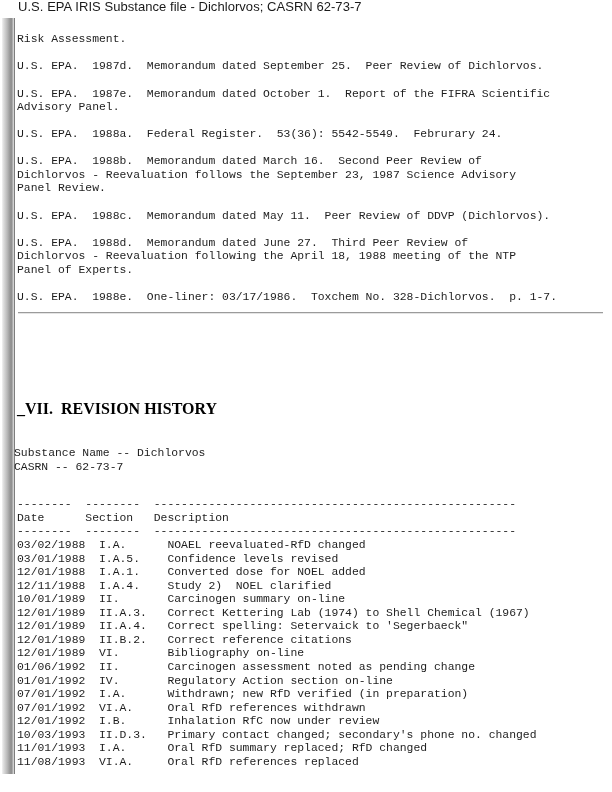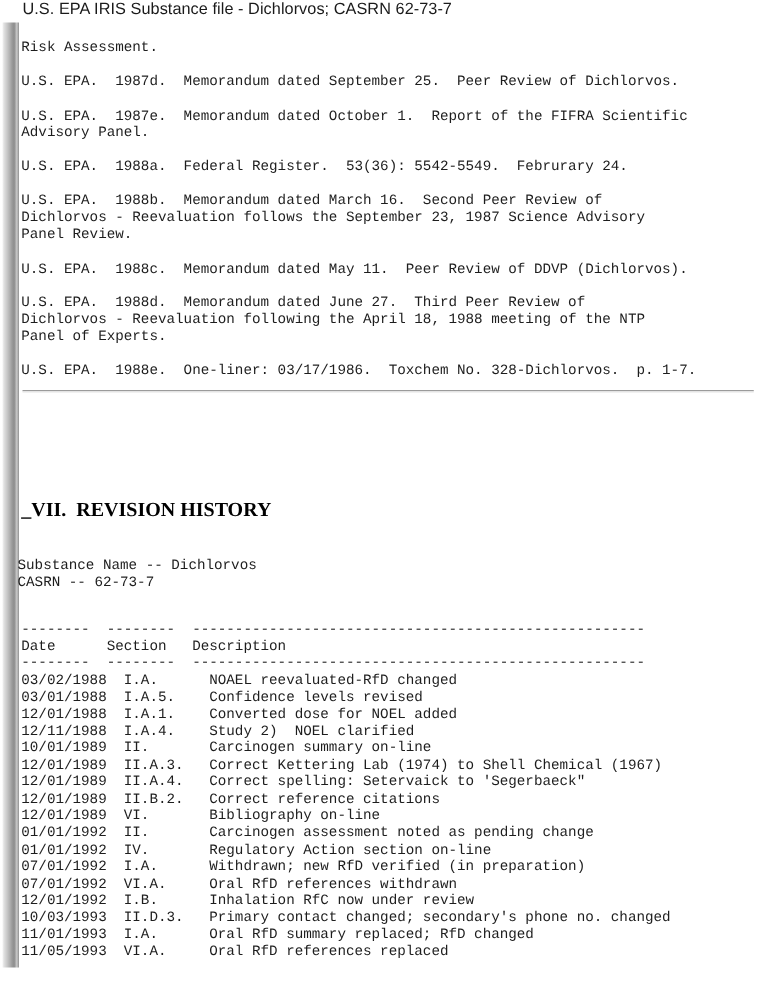--- a/index.html
+++ b/index.html
@@ -148,21 +148,21 @@
 <span>--------  --------  -----------------------------------------------------</span>
 <span>03/02/1988  I.A.      NOAEL reevaluated-RfD changed</span>
 <span>03/01/1988  I.A.5.    Confidence levels revised</span>
 <span>12/01/1988  I.A.1.    Converted dose for NOEL added</span>
 <span>12/11/1988  I.A.4.    Study 2)  NOEL clarified</span>
 <span>10/01/1989  II.       Carcinogen summary on-line</span>
 <span>12/01/1989  II.A.3.   Correct Kettering Lab (1974) to Shell Chemical (1967)</span>
 <span>12/01/1989  II.A.4.   Correct spelling: Setervaick to 'Segerbaeck"</span>
 <span>12/01/1989  II.B.2.   Correct reference citations</span>
 <span>12/01/1989  VI.       Bibliography on-line</span>
-<span>01/01/1992  II.       Carcinogen assessment noted as pending change</span>
+<span>01/06/1992  II.       Carcinogen assessment noted as pending change</span>
 <span>01/01/1992  IV.       Regulatory Action section on-line</span>
 <span>07/01/1992  I.A.      Withdrawn; new RfD verified (in preparation)</span>
 <span>07/01/1992  VI.A.     Oral RfD references withdrawn</span>
 <span>12/01/1992  I.B.      Inhalation RfC now under review</span>
 <span>10/03/1993  II.D.3.   Primary contact changed; secondary's phone no. changed</span>
 <span>11/01/1993  I.A.      Oral RfD summary replaced; RfD changed</span>
-<span>11/05/1993  VI.A.     Oral RfD references replaced</span>
+<span>11/08/1993  VI.A.     Oral RfD references replaced</span>
 </pre>
 
 </body></html>

